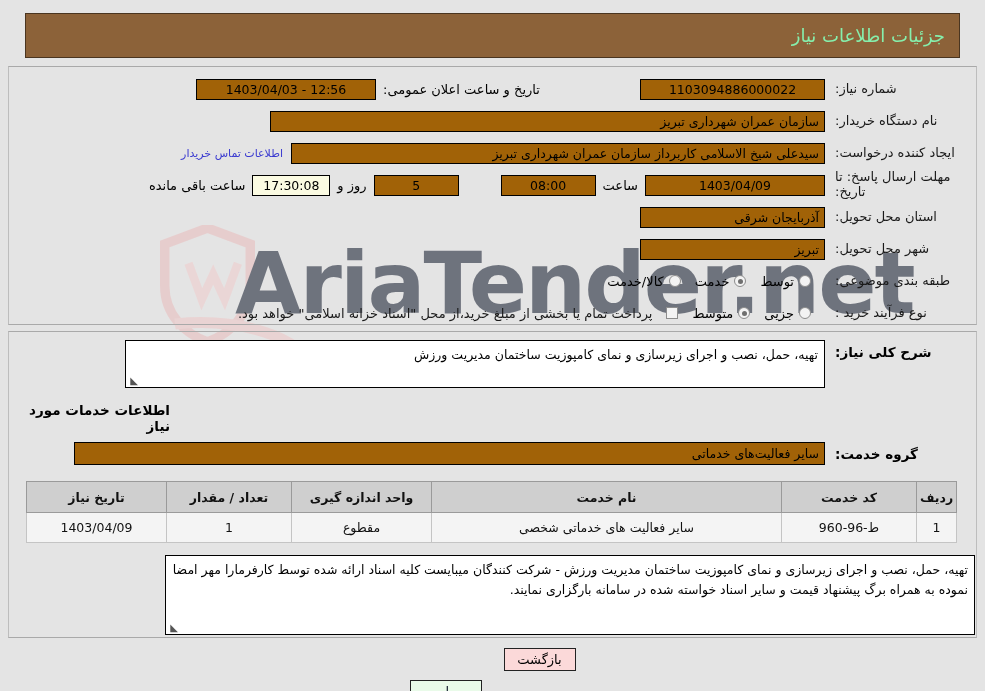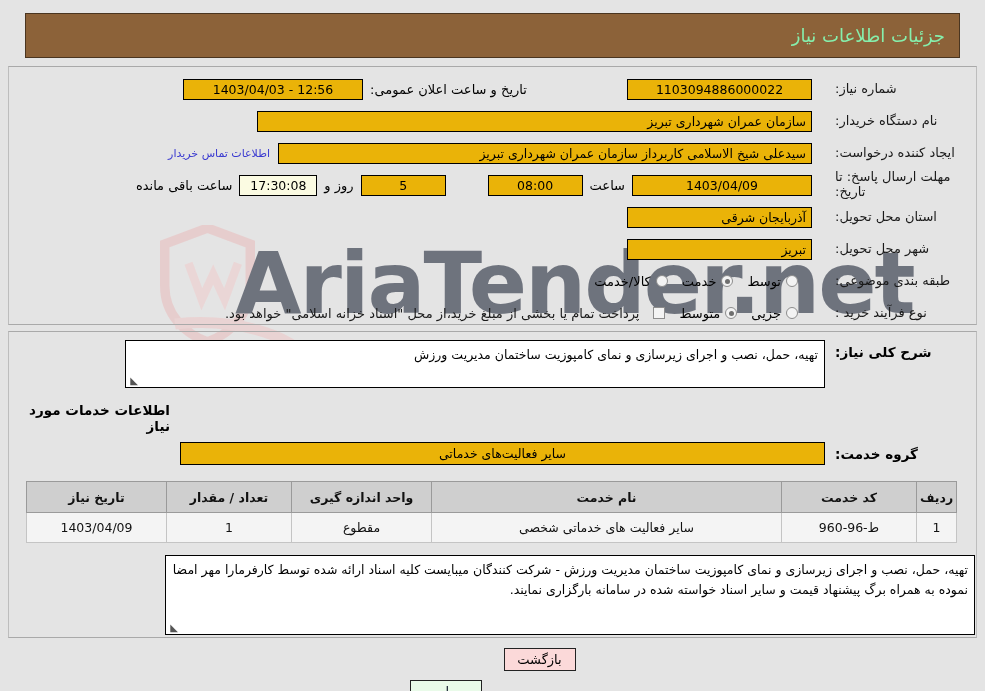--- a/index.html
+++ b/index.html
@@ -47,25 +47,25 @@
   }
   #panel-top{top:66px;width:969px;height:259px;}
   #panel-bottom{top:331px;width:969px;height:307px;}
 
   
   .info{position:absolute;top:74px;right:10px;width:965px;z-index:3;}
   .row{display:flex;align-items:center;justify-content:flex-start;
        width:100%;min-height:30px;margin-bottom:2px;}
   .lbl{
     width:150px;text-align:left;padding-left:10px;box-sizing:border-box;
-    font-size:13px;color:#1a1a1a;line-height:1.25;flex:0 0 auto;margin-left:13px;
+    font-size:13px;color:#1a1a1a;line-height:1.25;flex:0 0 auto;
   }
   .lbl.two{line-height:1.15;}
   .fld{
-    height:21px;border:1px solid #000;background:#eab308;box-sizing:border-box;
+    height:21px;border:1px solid #000;background:#a16207;box-sizing:border-box;
     font-size:12.5px;line-height:19px;padding:0 5px;text-align:center;
     color:#000;overflow:hidden;white-space:nowrap;flex:0 0 auto;
   }
   .fld.right{text-align:right;}
   .fld.yellow{background:#fbfbe2;}
   .inline-lbl{padding:0 7px;font-size:13px;white-space:nowrap;flex:0 0 auto;}
   .link{color:#3a3ad0;font-size:11px;padding:0 8px;cursor:pointer;
         white-space:nowrap;flex:0 0 auto;}
   .muted-note{font-size:13px;color:#1a1a1a;white-space:nowrap;padding-right:8px;}
 
@@ -235,21 +235,21 @@
       <div class="ta" style="width:700px;height:48px;">
         <span>تهیه، حمل، نصب و اجرای زیرسازی و نمای کامپوزیت ساختمان مدیریت ورزش</span>
         <span class="grip">◣</span>
       </div>
     </div>
 
     <div class="section-title">اطلاعات خدمات مورد نیاز</div>
 
     <div class="group-row">
       <div class="group-lbl">گروه خدمت:</div>
-      <div class="fld right" style="width:645px;height:23px;line-height:21px;text-align:center;">سایر فعالیت‌های خدماتی</div>
+      <div class="fld right" style="width:751px;height:23px;line-height:21px;">سایر فعالیت‌های خدماتی</div>
     </div>
 
     <table class="tbl">
       <colgroup>
         <col style="width:40px">
           <col style="width:135px">
           <col style="width:350px">
         <col style="width:140px">
           <col style="width:125px">
           <col style="width:140px">

